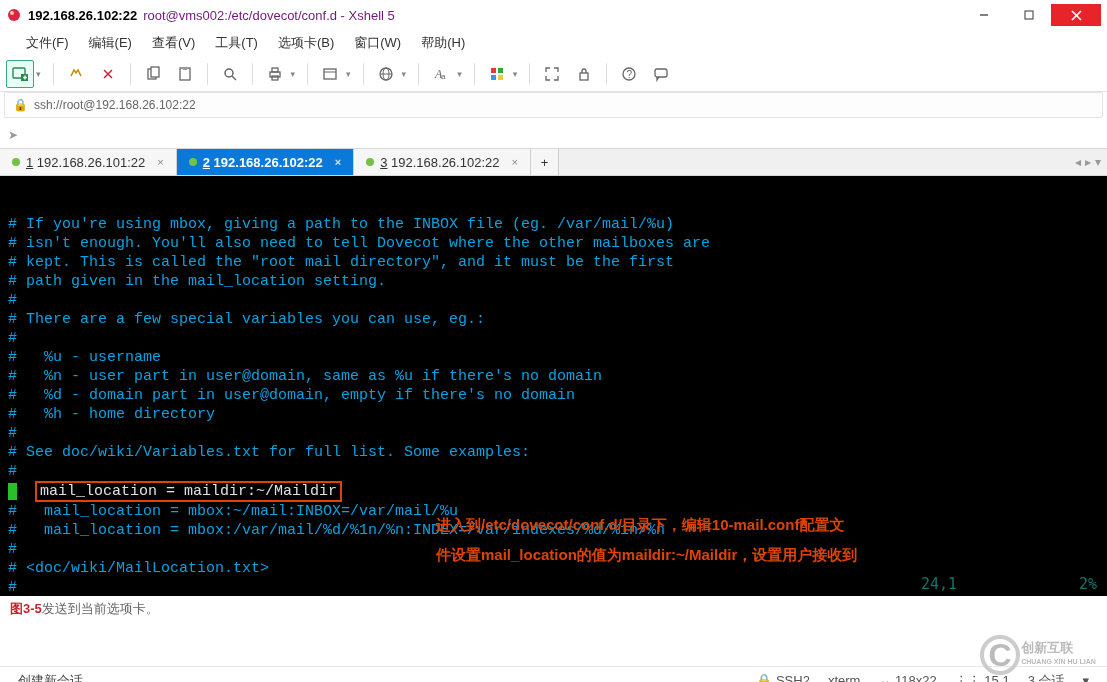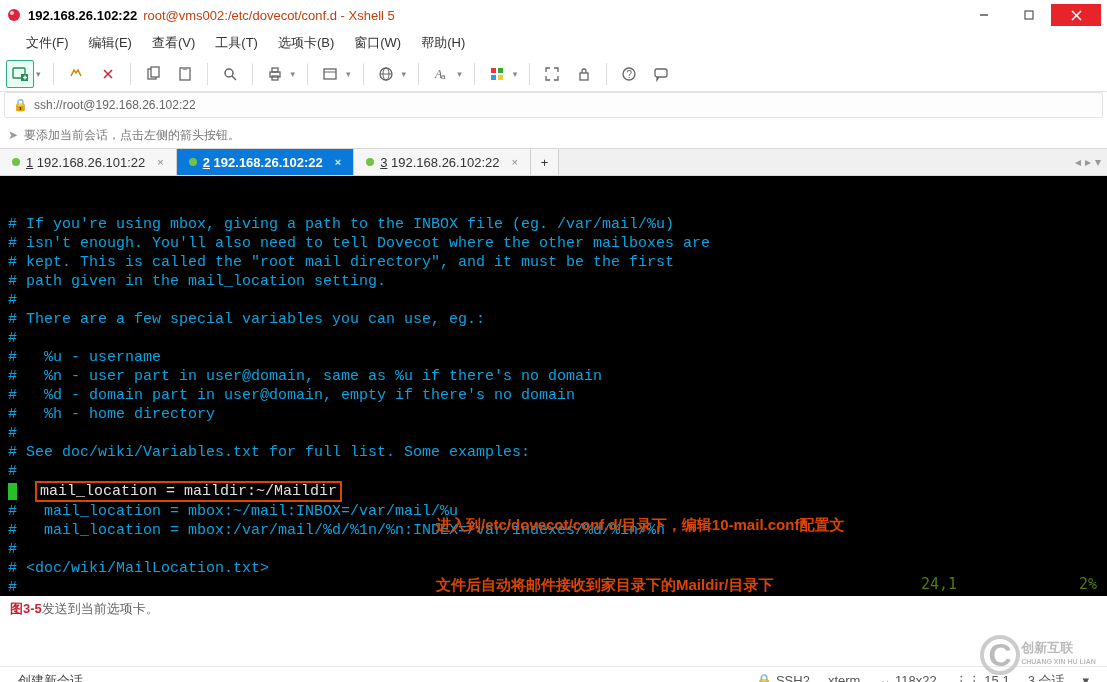--- a/index.html
+++ b/index.html
@@ -1,20 +1,20 @@
 <!DOCTYPE html>
 <html><head>
 <meta charset="utf-8">
 <style>
   * { box-sizing: border-box; margin: 0; padding: 0; }
   body { font-family: "Microsoft YaHei", "Segoe UI", sans-serif; font-size: 12px; background: #fff; width: 1107px; height: 682px; overflow: hidden; position: relative; }
   .title-bar { display: flex; align-items: center; height: 30px; padding: 0 6px; background: #fff; }
   .title-bar .icon { width: 16px; height: 16px; margin-right: 6px; }
   .title-bar .ip-part { font-weight: bold; font-size: 13px;}
-  .title-bar .path-part { color: #c2410c; margin-left: 6px; font-size: 13px;}
+  .title-bar .path-part { color: #701a75; margin-left: 6px; font-size: 13px;}
   .title-bar .spacer { flex: 1; }
   .win-btn { width: 45px; height: 22px; display: flex; align-items: center; justify-content: center; color: #555; }
   .win-btn.close { background: #e6242a; color: #fff; width: 50px; }
   .menu-bar { display: flex; align-items: center; height: 26px; padding: 0 16px; gap: 0; font-size: 13px; color: #333; }
   .menu-item { padding: 3px 10px; }
   .toolbar { display: flex; align-items: center; height: 36px; padding: 0 6px; gap: 4px; border-bottom: 1px solid #e2e2e2; }
   .tbtn { width: 28px; height: 28px; display: flex; align-items: center; justify-content: center; color: #555; border-radius: 2px;}
   .tbtn.primary { border:1px solid #3a8; background:#e8fff4; }
   .dd { font-size:9px; color:#888; margin-left:-2px; padding-right:4px; }
   .sep { width:1px; height:22px; background:#ddd; margin:0 4px; }
@@ -28,21 +28,21 @@
   .tab.active { background:#0a79d9; color:#fff; font-weight:bold;}
   .tab .close-x { color:#888; font-size:11px; margin-left:6px;}
   .tab.active .close-x { color:#cde6ff;}
   .tab.add { width:28px; justify-content:center; padding:0;}
   .tabs .nav { margin-left:auto; display:flex; align-items:center; padding:0 6px; color:#999; gap:4px;}
   .terminal { background:#000; color:#0aa2e0; font-family:"Consolas","Courier New",monospace; font-size:15px; line-height:19px; padding:20px 8px; height:420px; width:100%; overflow:hidden; white-space:pre; position:relative;}
   .term-white { color:#e0e0e0; }
   .term-highlight { color:#e0e0e0; border:2px solid #d40; padding:0 3px; display:inline-block; line-height:17px;}
   .term-cursor { background:#28c028; color:#000; display:inline-block; width:9px; height:17px; vertical-align:middle;}
   .overlay-note { position:absolute; color:#d40; font-weight:bold; font-size:15px; line-height:26px; font-family:"Microsoft YaHei",sans-serif;}
-  .status-overlay { position:absolute; right:10px; color:#4d7c0f; font-family:"Consolas",monospace; font-size:15px;}
+  .status-overlay { position:absolute; right:10px; color:#0f766e; font-family:"Consolas",monospace; font-size:15px;}
   .footer-line1 { display:flex; align-items:center; height:26px; padding:12px 10px; font-size:13px; color:#666; }
   .footer-line1 .label { color:#c82230; font-weight:bold; }
   .footer-line2 { display:flex; align-items:center; height:28px; padding:0 18px; font-size:13px; color:#444; border-top:1px solid #e8e8e8;margin-top:44px;}
   .footer-line2 .spacer { flex:1;}
   .footer-line2 .seg { margin-left:18px; color:#555;}
   .watermark { position:absolute; right:4px; bottom:6px; width:130px; height:42px; display:flex; align-items:center; justify-content:center; color:#bbb; font-weight:bold; }
   .watermark .bigc { font-size:32px; border:4px solid #ccc; border-radius:50%; width:40px; height:40px; display:flex; align-items:center; justify-content:center; }
   .watermark .txt { margin-left:1px; line-height:14px; font-size:13px;}
   svg { display:block; }
 </style>
@@ -199,21 +199,20 @@
     </div>
 </div>
 
 <div class="addr-bar">
   <span class="lock">🔒</span>
   <span>ssh://root@192.168.26.102:22</span>
 </div>
 
 <div class="hint-bar">
   <span class="arrow">➤</span>
-  <span>要添加当前会话，点击左侧的箭头按钮。</span>
 </div>
 
 <div class="tabs">
   <div class="tab">
     <span class="dot"></span>
     <span><u>1</u><span> 192.168.26.101:22</span></span>
     <span class="close-x">×</span>
   </div>
   <div class="tab active">
     <span class="dot"></span>
@@ -250,21 +249,21 @@
 <span>#</span>
 <span class="term-cursor"></span><span class="term-white">  </span><span class="term-highlight">mail_location = maildir:~/Maildir</span>
 <span>#   mail_location = mbox:~/mail:INBOX=/var/mail/%u</span>
 <span>#   mail_location = mbox:/var/mail/%d/%1n/%n:INDEX=/var/indexes/%d/%1n/%n</span>
 <span>#</span>
 <span># &lt;doc/wiki/MailLocation.txt&gt;</span>
 <span>#</span>
 <span class="term-white">#mail_location =</span>
 
 <div class="overlay-note" style="top:336px; left:436px;">进入到/etc/dovecot/conf.d/目录下，编辑10-mail.conf配置文</div>
-<div class="overlay-note" style="top:396px; left:436px;">文件后自动将邮件接收到家目录下的Maildir/目录下</div>
+<div class="overlay-note" style="top:366px; left:436px;">件设置mail_location的值为maildir:~/Maildir，设置用户接收到</div>
 <div class="status-overlay" style="top:399px; right:150px;">24,1</div>
 <div class="status-overlay" style="top:399px;">2%</div>
 </div>
 
 <div class="footer-line1">
   <span class="label">图3-5</span>
   <span>发送到当前选项卡。</span>
 </div>
 
 <div class="footer-line2">

